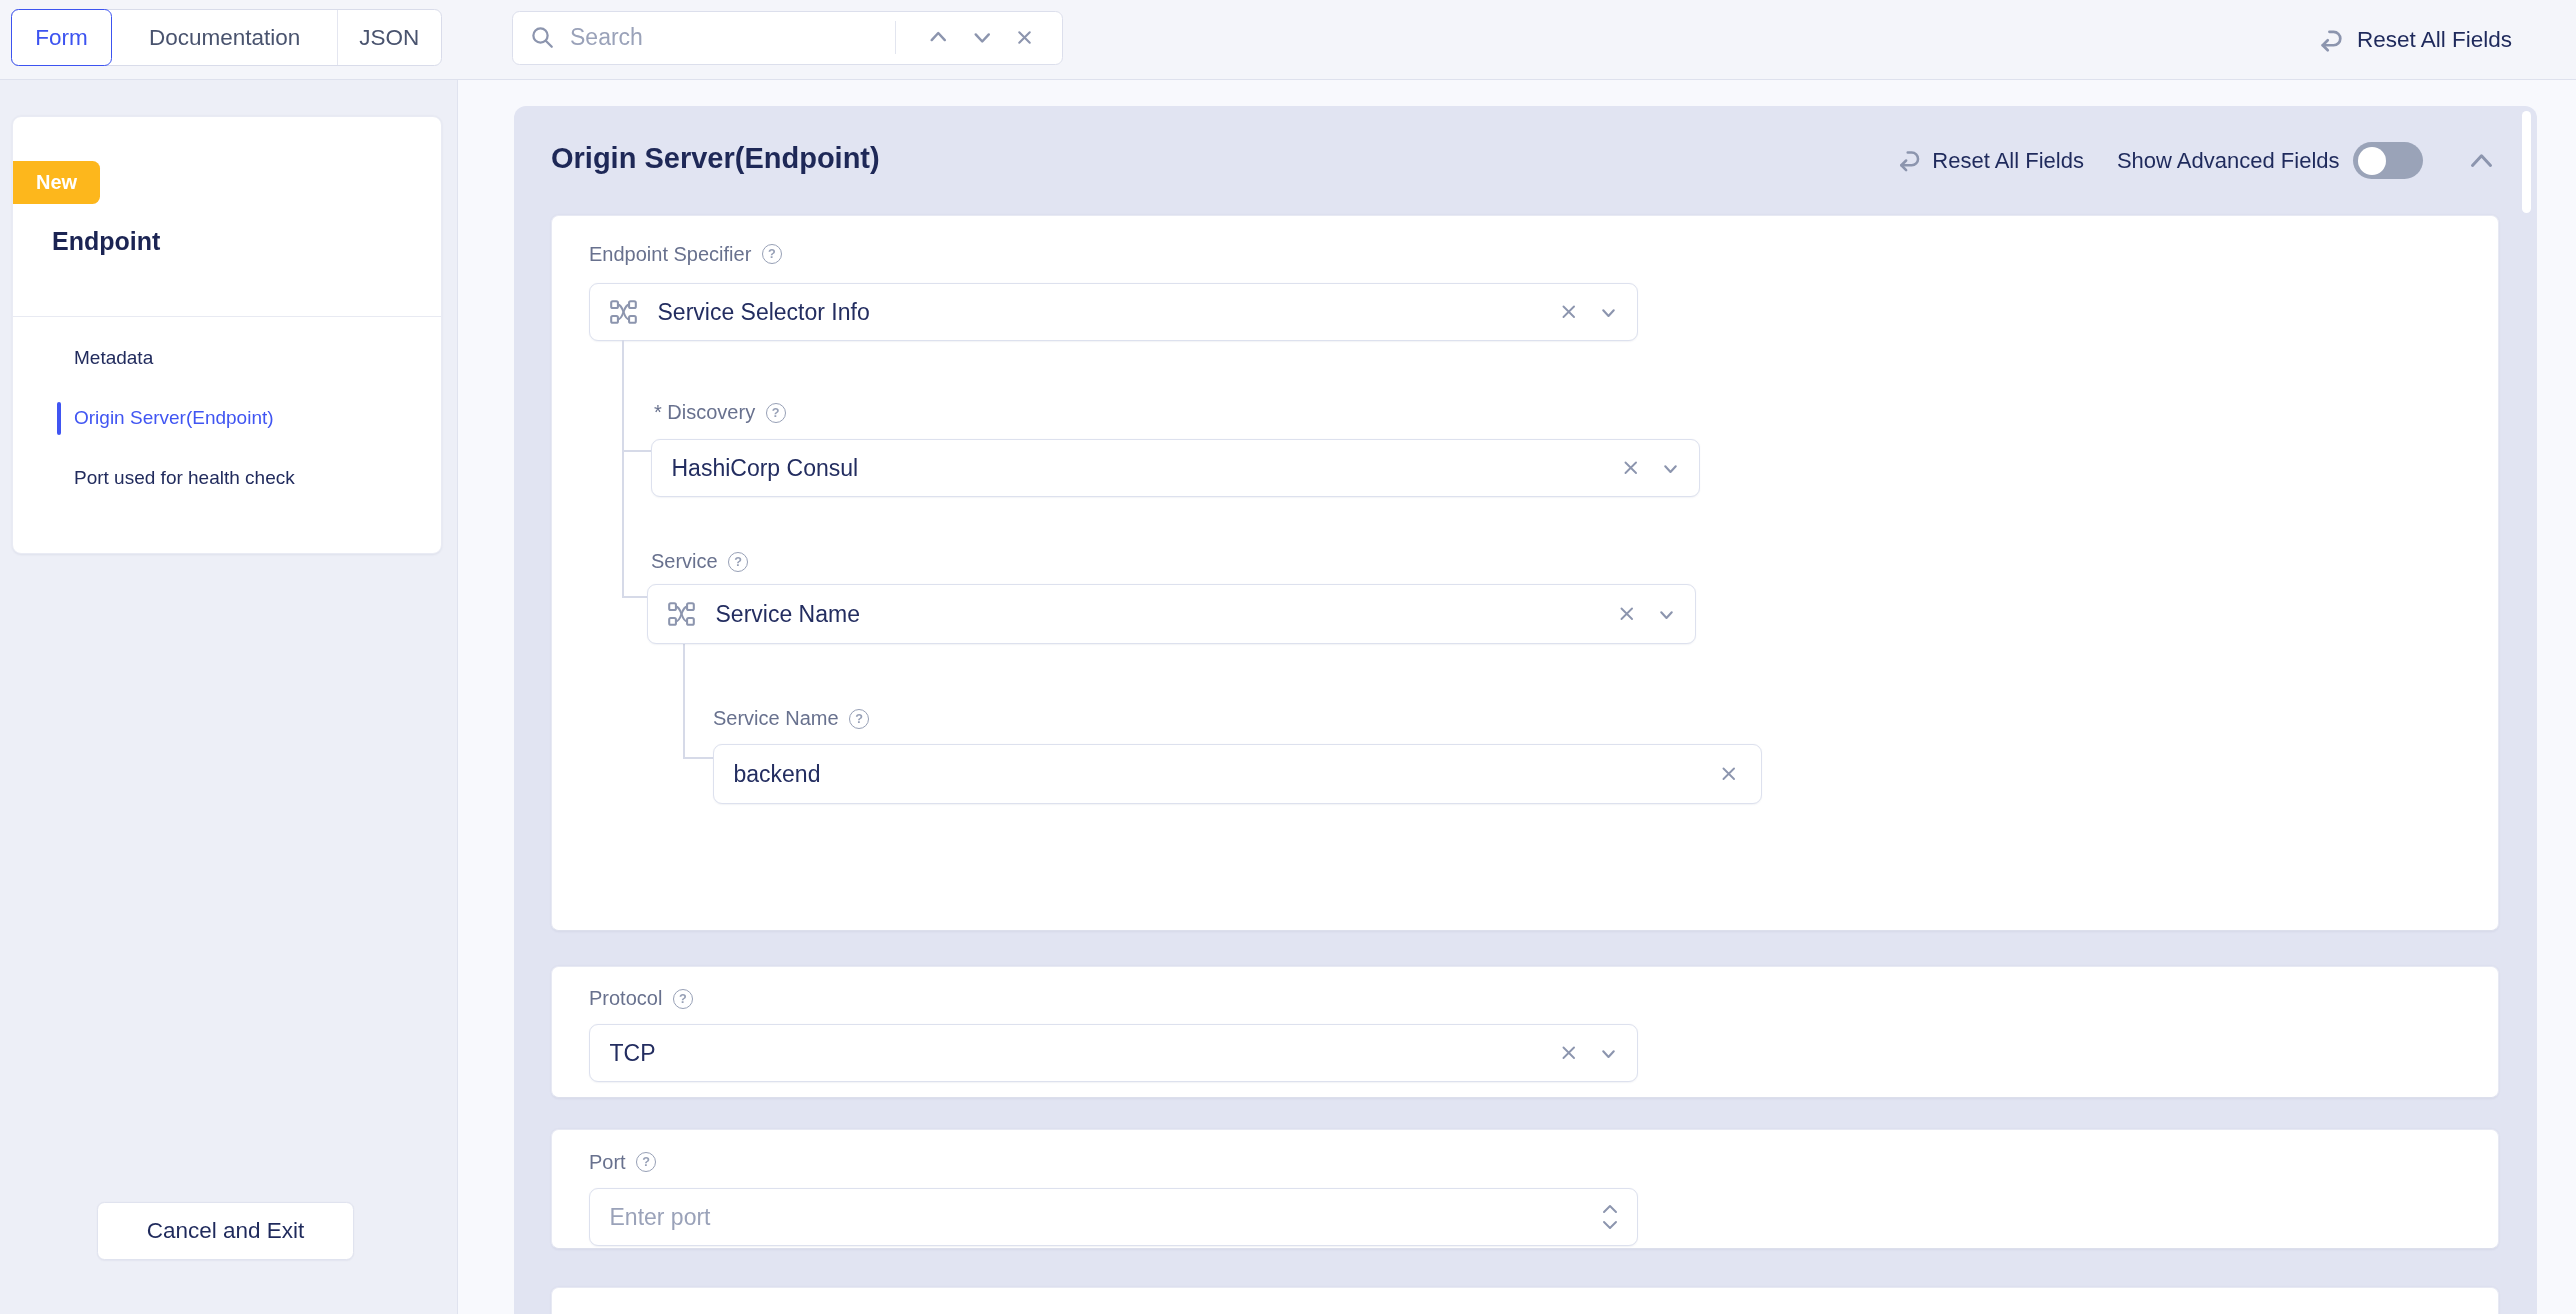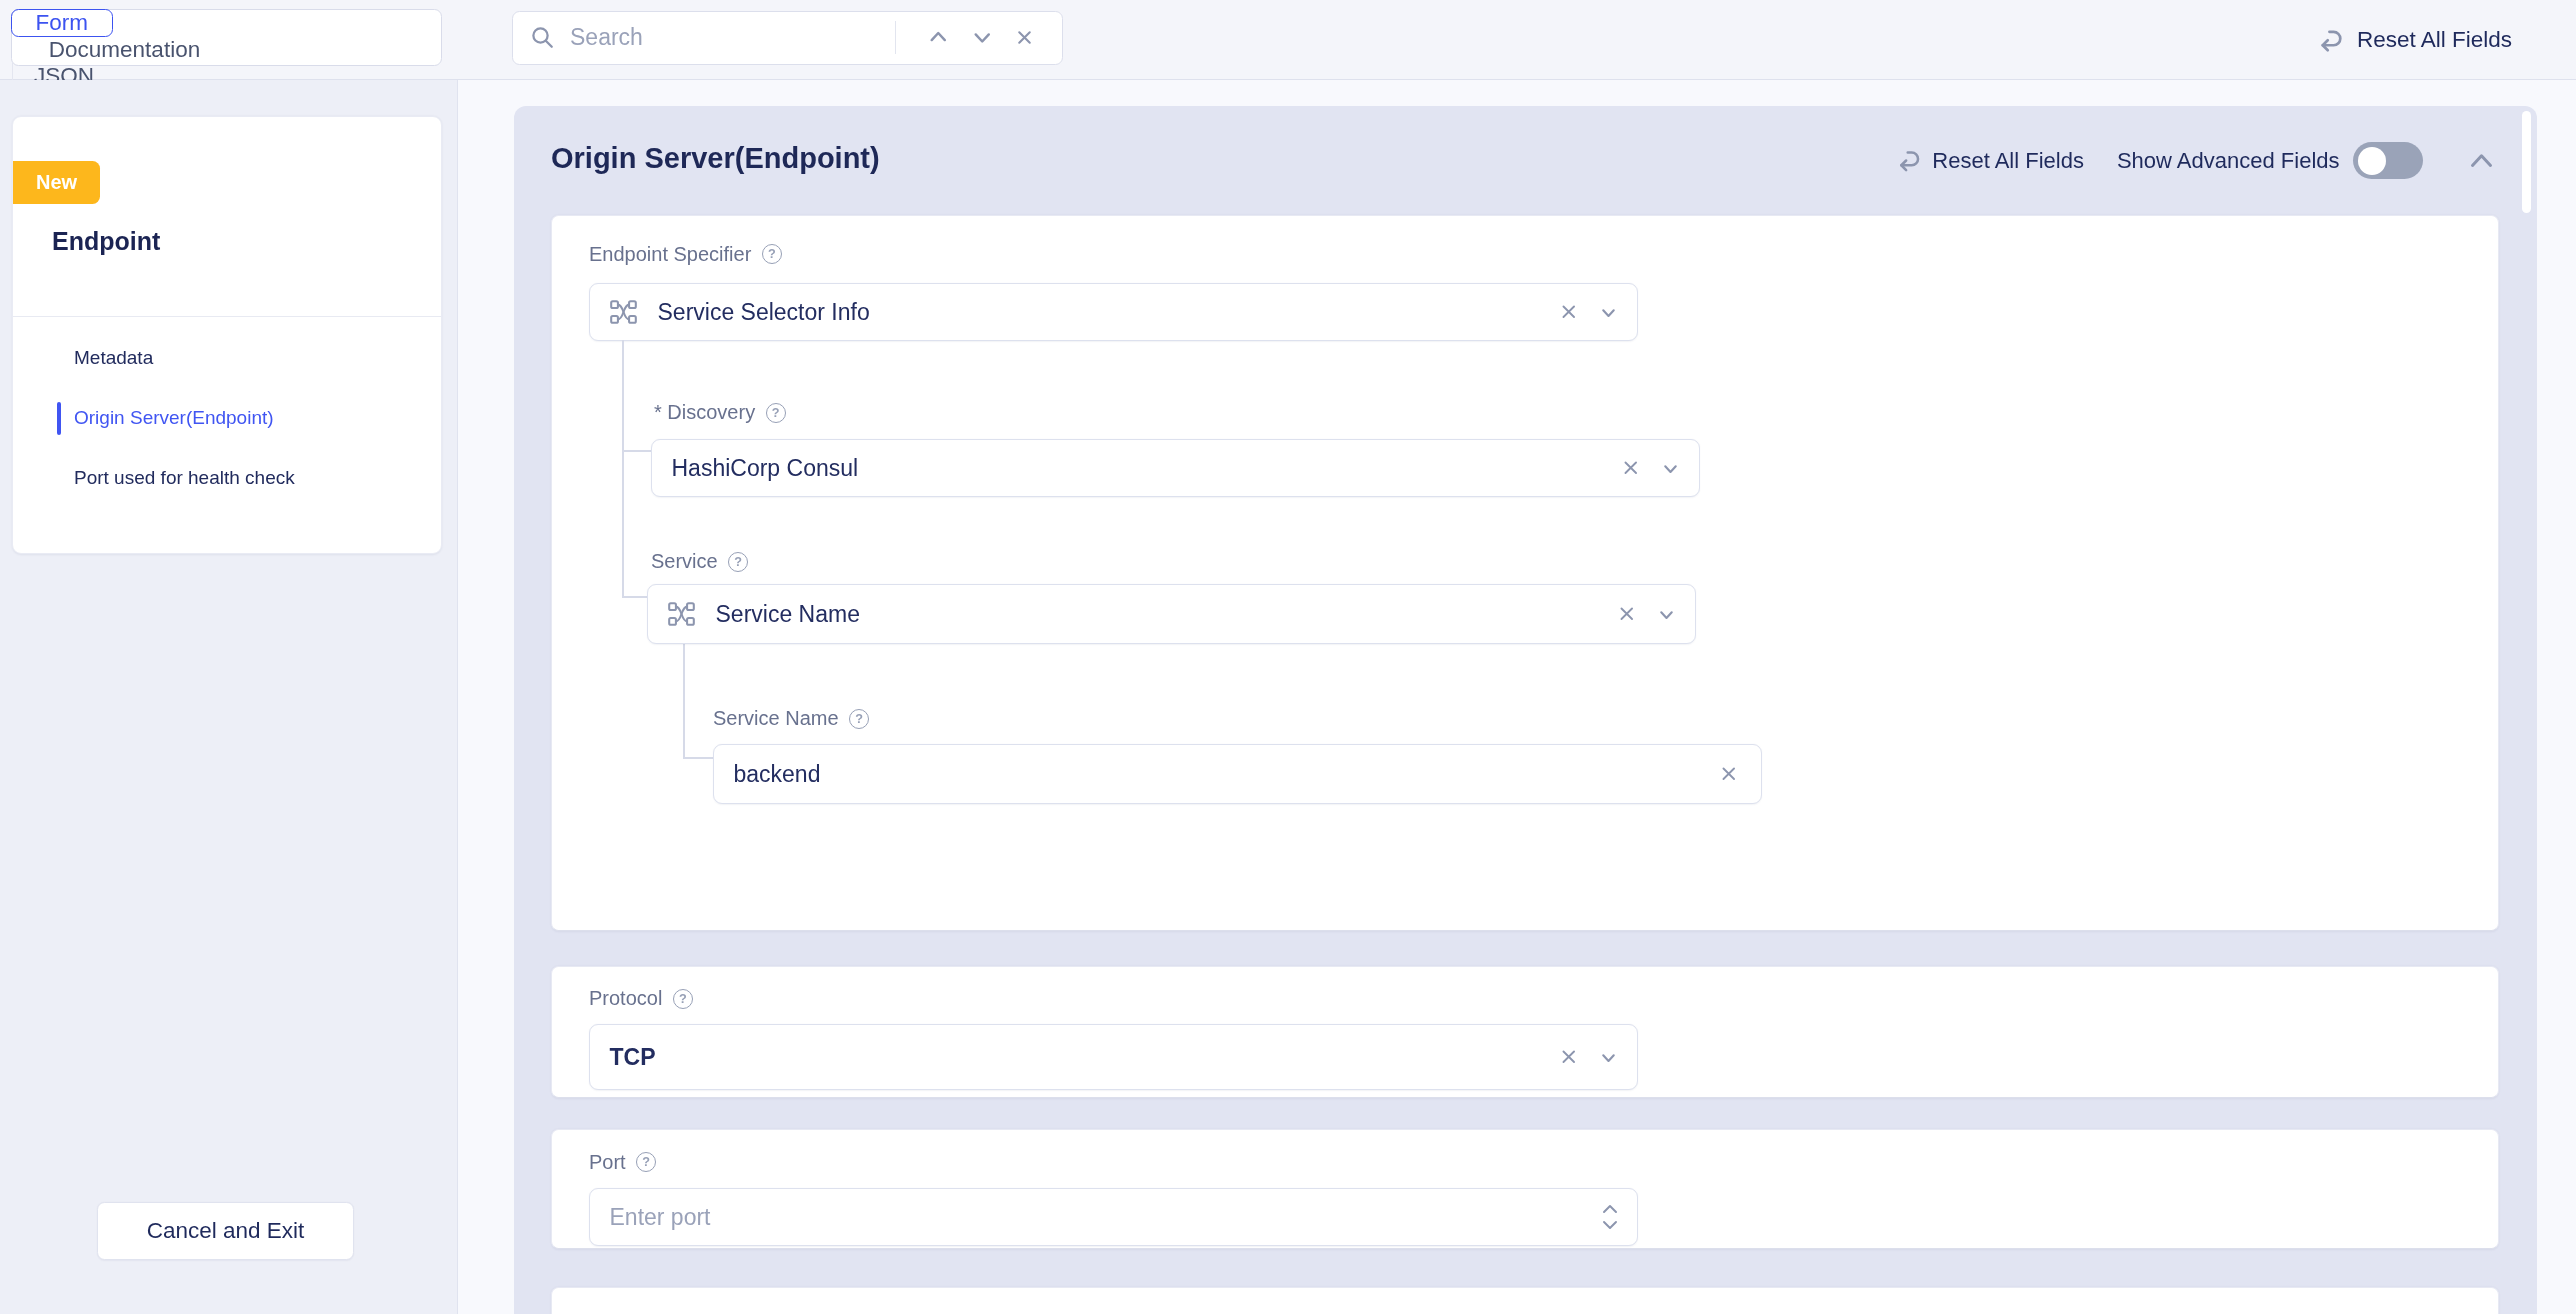--- a/index.html
+++ b/index.html
@@ -13,21 +13,21 @@
   svg { display:block; }
 
   
   .topbar {
     position:absolute; left:0; top:0; width:2576px; height:80px;
     background:#f4f5fa; border-bottom:1.5px solid #dee1ed;
   }
   .tabgroup {
     position:absolute; left:10.5px; top:9px; width:431px; height:57px;
     background:#ffffff; border:0.7px solid #d9dcea; border-radius:7.5px;
-    display:flex; align-items:stretch;flex-direction:column;
+    display:flex; align-items:stretch;
   }
   .tab {
     display:flex; align-items:center; justify-content:center;
     font-size:22.5px; color:#49536e; cursor:pointer;
   }
   .tab-form {
     width:102px; margin:-0.7px 0 -0.7px -0.7px;
     border:1.5px solid #3c53f0; border-radius:7.5px; color:#3c53f0;
   }
   .tab-doc { width:226px;text-align:center; }
@@ -353,21 +353,21 @@
             </svg>
         </span>
       </div>
     </div>
 
     <div class="card card2">
       <div class="f-label" style="left:37px; top:19px;">
         <span>Protocol</span>
         <span class="help">?</span>
       </div>
-      <div class="selectbox" style="left:37px; top:57px; width:1049px; height:66px;font-weight:bold;">
+      <div class="selectbox" style="left:37px; top:57px; width:1049px; height:58px;">
         <span class="val">TCP</span>
         <span class="sb-x">
           <svg width="19.5" height="19.5" viewBox="0 0 24 24" fill="none" stroke="#8c95ae" stroke-width="2.3" stroke-linecap="round">
               <path d="M5.5 5.5 L18.5 18.5 M18.5 5.5 L5.5 18.5"></path>
             </svg>
         </span>
         <span class="sb-chev">
           <svg width="21" height="21" viewBox="0 0 24 24" fill="none" stroke="#8c95ae" stroke-width="2.4" stroke-linecap="round" stroke-linejoin="round">
               <path d="M6 9.5 L12 16 L18 9.5"></path>
             </svg>

